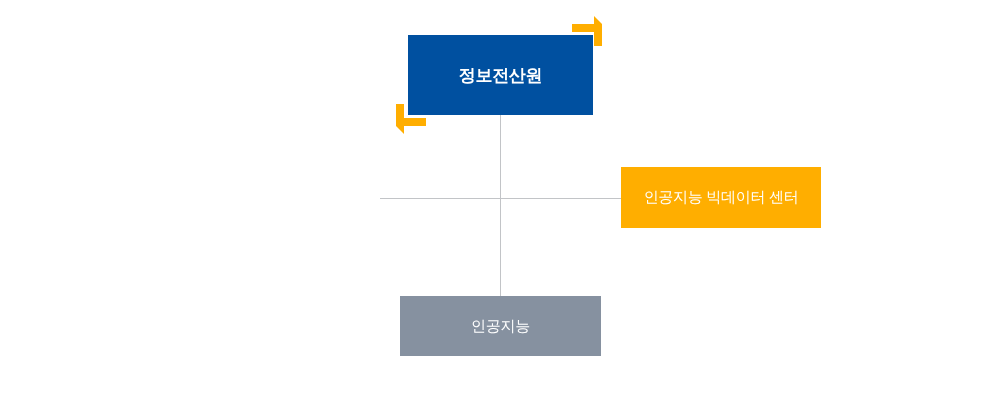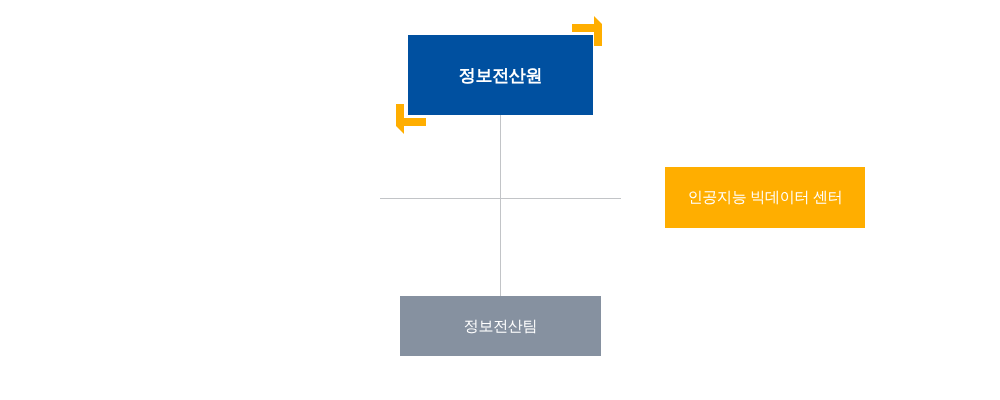--- a/index.html
+++ b/index.html
@@ -72,21 +72,20 @@
 
   .node-aicenter {
     left: 621px;
     top: 167px;
     width: 200px;
     height: 61px;
     background: #ffae00;
     font-size: 15px;
     font-weight: normal;
     z-index: 3;
-    margin-left: 44px;
   }
 
   .node-team {
     left: 400px;
     top: 296px;
     width: 201px;
     height: 60px;
     background: #8691a0;
     font-size: 15px;
     font-weight: normal;
@@ -138,16 +137,16 @@
   <div class="node node-root">
     <span>정보전산원</span>
   </div>
 
 
   <div class="node node-aicenter">
     <span>인공지능 빅데이터 센터</span>
   </div>
 
   <div class="node node-team">
-    <span>정보전산팀</span>
+    <span>인공지능</span>
   </div>
 
 </div>
 
 </body></html>

